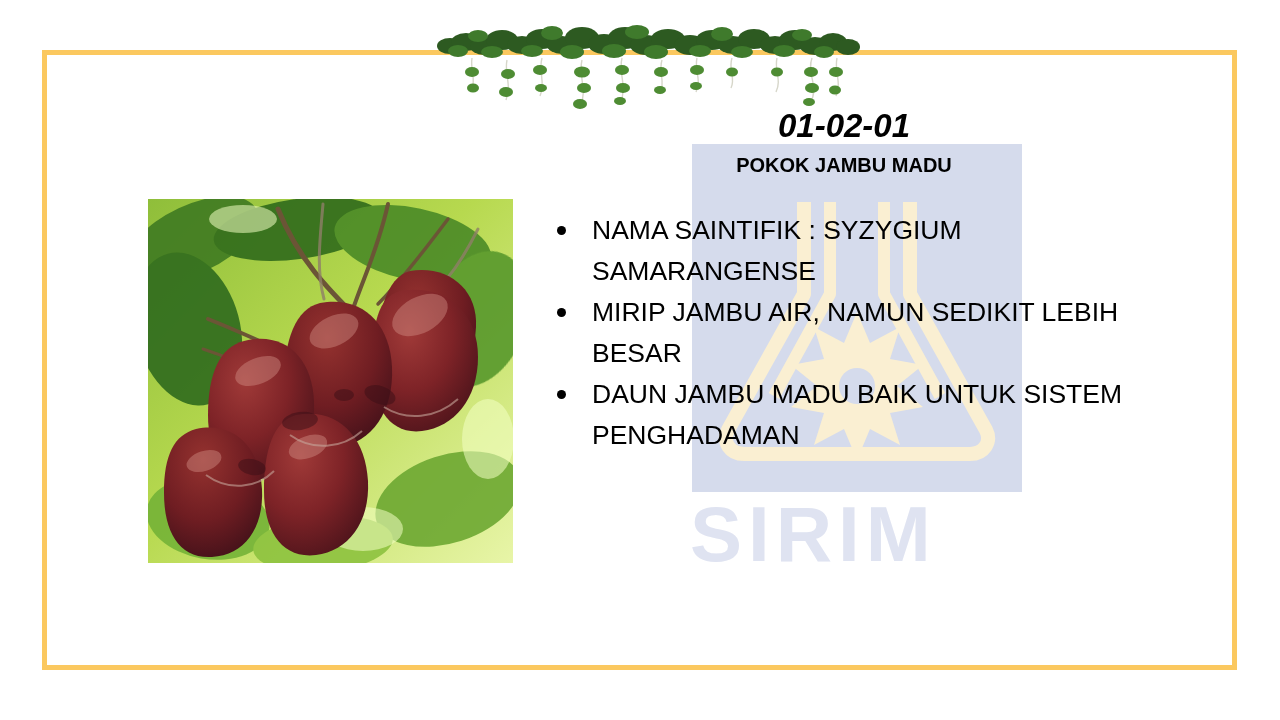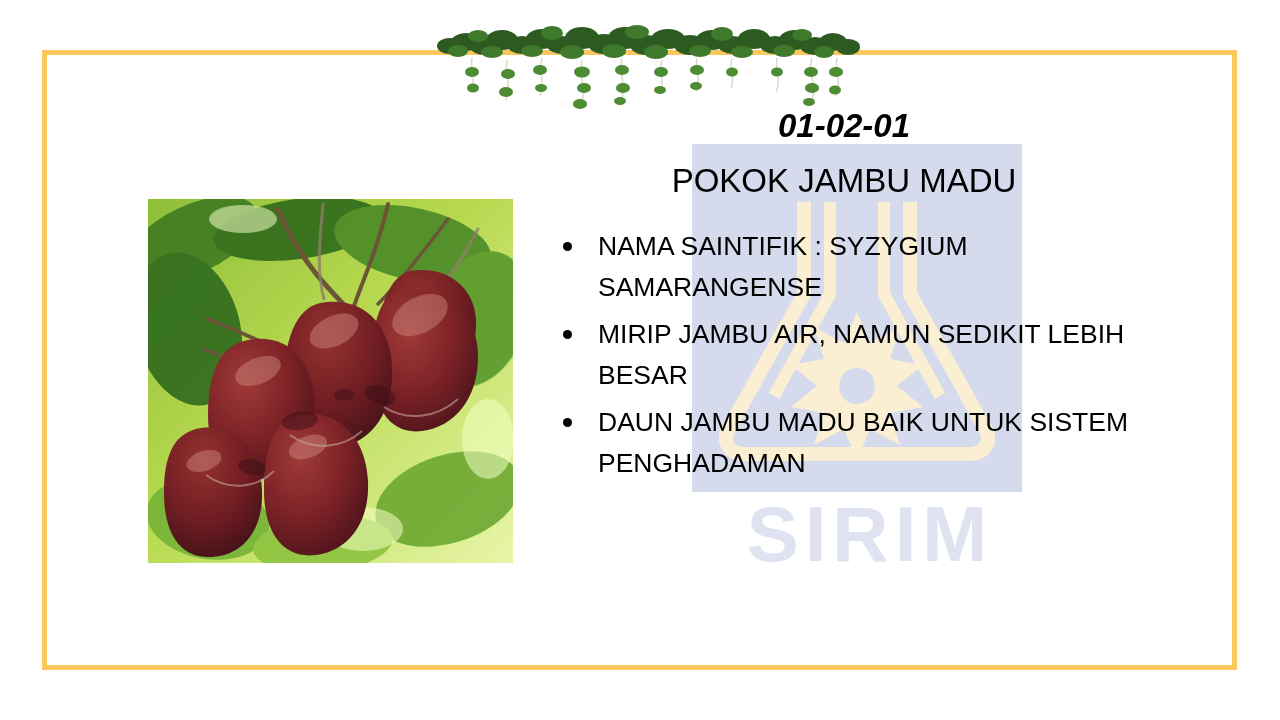--- a/index.html
+++ b/index.html
@@ -76,21 +76,21 @@
     position: absolute;
     left: 690px;
     top: 492px;
     width: 360px;
     height: 84px;
     font-size: 78px;
     font-weight: bold;
     letter-spacing: 6px;
     color: #dfe3f1;
     line-height: 84px;
-    text-align: center;
+    text-align: left;
     white-space: nowrap;
   }
 
   
   #content {
     position: absolute;
     left: 540px;
     top: 106px;
     width: 620px;
   }
@@ -98,41 +98,40 @@
     font-size: 33px;
     font-weight: bold;
     color: #000000;
     text-align: center;
     line-height: 40px;
     width: 608px;
     margin-left: 0px;
     font-style: italic;
   }
   #slide-heading {
-    font-size: 33px;
-    font-weight: normal;
+    font-size: 20px;
+    font-weight: bold;
     color: #000000;
     text-align: center;
     line-height: 38px;
     width: 608px;
-    margin-top: 16px;
   }
   #bullet-list {
     list-style: none;
     margin: 0;
     padding: 0;
     margin-top: 26px;
   }
   #bullet-list li {
     position: relative;
     padding-left: 52px;
     font-size: 26.5px;
     color: #000000;
     line-height: 41px;
-    margin: 6px;
+    margin: 0;
   }
   #bullet-list li .dot {
     position: absolute;
     left: 17px;
     top: 16px;
     width: 9px;
     height: 9px;
     background: #000000;
     border-radius: 50%;
   }

